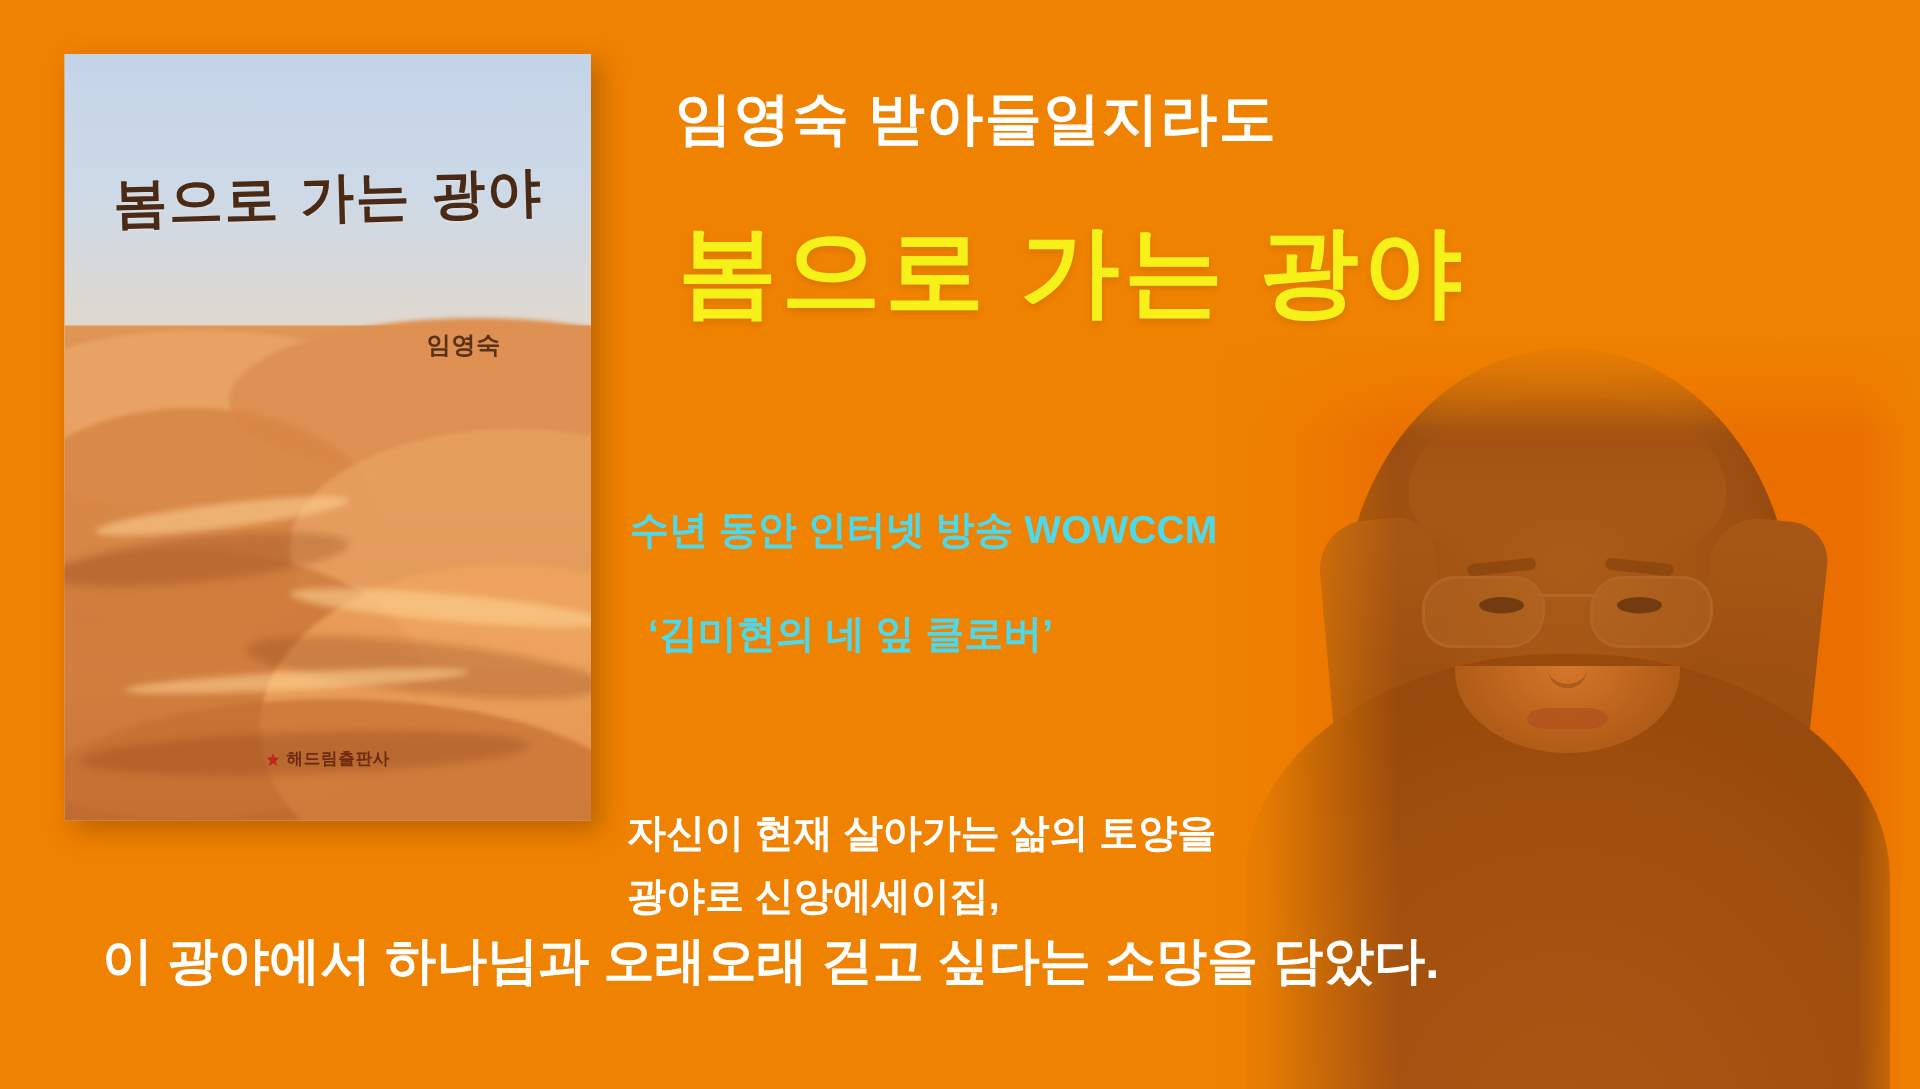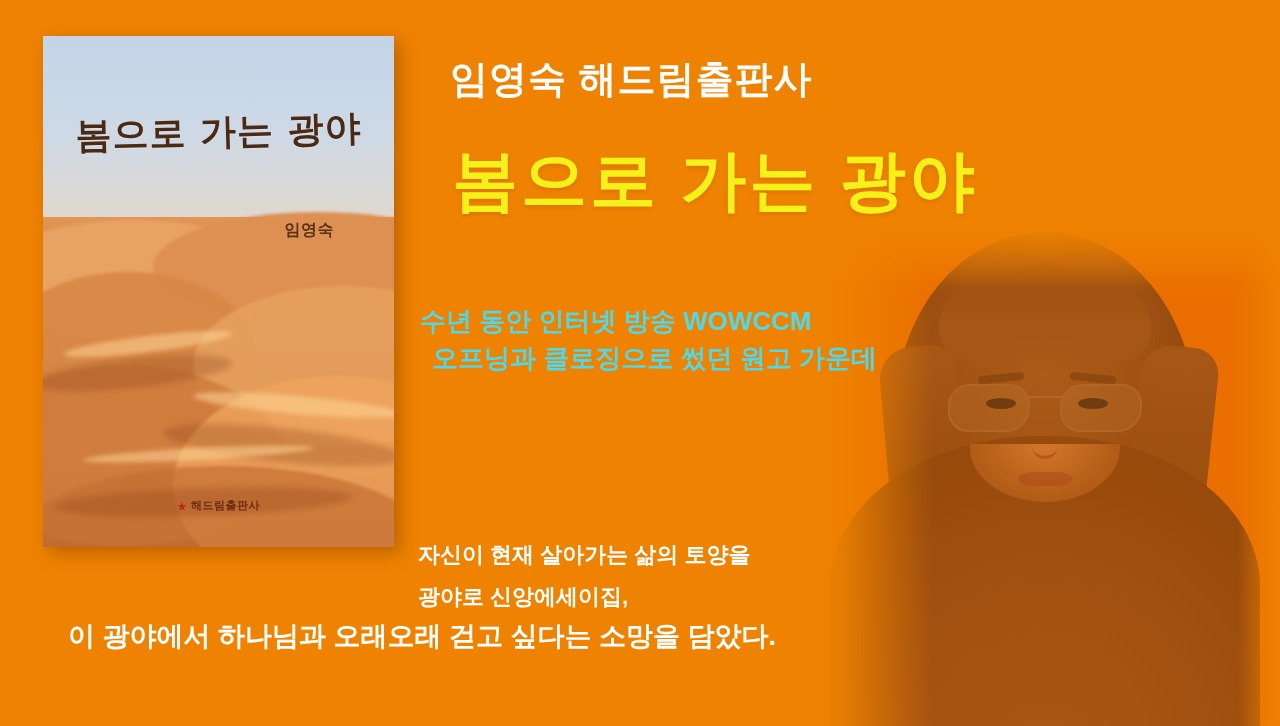--- a/index.html
+++ b/index.html
@@ -320,41 +320,41 @@
   .cyan-block {
     position: absolute;
     left: 420px;
     top: 303px;
     color: #4fd8ea;
     font-size: 26px;
     font-weight: 700;
     line-height: 37px;
     white-space: nowrap;
   }
-  .cyan-block .ln { display: block; }
+  .cyan-block .ln { display: block; margin-top: 32px; }
   .cyan-block .ln.indent { padding-left: 12px; }
 
   .white-block {
     position: absolute;
     left: 418px;
     top: 534px;
     color: #ffffff;
-    font-size: 22px;
+    font-size: 26px;
     font-weight: 700;
     line-height: 42px;
     white-space: nowrap;
   }
   .white-block .ln { display: block; }
 
   .closing-line {
     position: absolute;
     left: 68px;
     top: 618px;
     color: #ffffff;
-    font-size: 27px;
+    font-size: 34px;
     font-weight: 700;
     white-space: nowrap;
   }
 </style>
 </head>
 <body>
 
 <div id="poster">
 
   <div class="photo-wrap">
@@ -402,27 +402,27 @@
     <div class="ridge r3"></div>
 
     <div class="book-title">봄으로 가는 광야</div>
     <div class="book-author">임영숙</div>
     <div class="book-publisher">
       <span class="pub-mark"></span>
       <span>해드림출판사</span>
     </div>
   </div>
 
-  <div class="headline">임영숙 해드림출판사</div>
+  <div class="headline">임영숙 받아들일지라도</div>
 
   <div class="main-title">봄으로 가는 광야</div>
 
   <div class="cyan-block">
     <span class="ln">수년 동안 인터넷 방송 WOWCCM</span>
-    <span class="ln indent">오프닝과 클로징으로 썼던 원고 가운데</span>
+    <span class="ln indent">‘김미현의 네 잎 클로버’</span>
   </div>
 
   <div class="white-block">
     <span class="ln">자신이 현재 살아가는 삶의 토양을</span>
     <span class="ln">광야로 신앙에세이집,</span>
   </div>
 
   <div class="closing-line">이 광야에서 하나님과 오래오래 걷고 싶다는 소망을 담았다.</div>
 
 </div>

